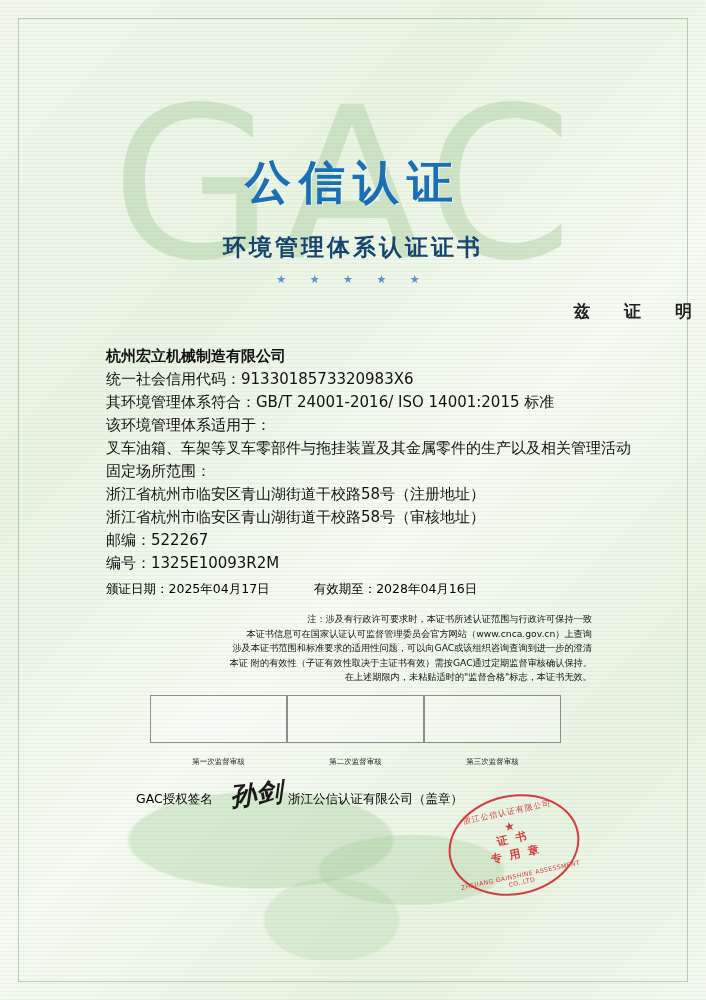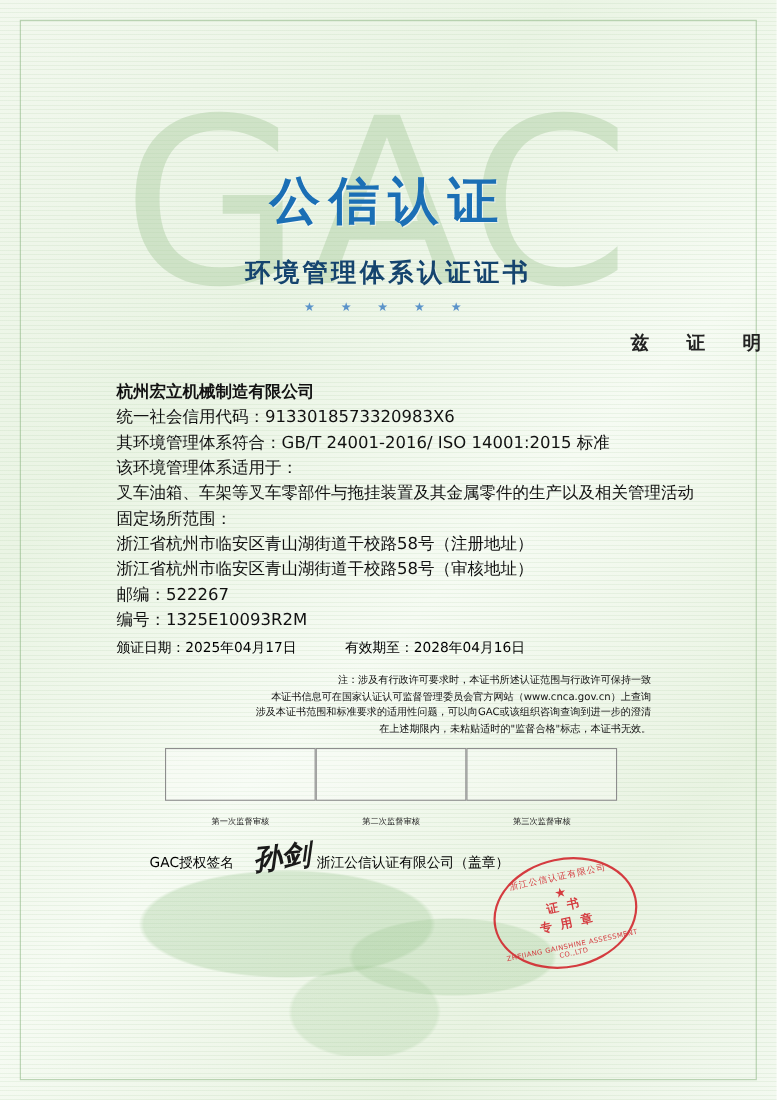--- a/index.html
+++ b/index.html
@@ -204,20 +204,21 @@
     </div>
 
     <div class="dates">
       <span>颁证日期：</span><span>2025年04月17日</span><span class="gap"></span><span>有效期至：</span><span>2028年04月16日</span>
     </div>
 
     <div class="notes">
       <div>注：涉及有行政许可要求时，本证书所述认证范围与行政许可保持一致</div>
       <div>本证书信息可在国家认证认可监督管理委员会官方网站（www.cnca.gov.cn）上查询</div>
       <div>涉及本证书范围和标准要求的适用性问题，可以向GAC或该组织咨询查询到进一步的澄清</div>
+      <div>本证 附的有效性（子证有效性取决于主证书有效）需按GAC通过定期监督审核确认保持。</div>
       <div>在上述期限内，未粘贴适时的"监督合格"标志，本证书无效。</div>
     </div>
 
     <div class="audit-boxes">
       <div class="audit-cell">
         <div class="box"></div>
         <div class="cap">第一次监督审核</div>
       </div>
       <div class="audit-cell">
         <div class="box"></div>

